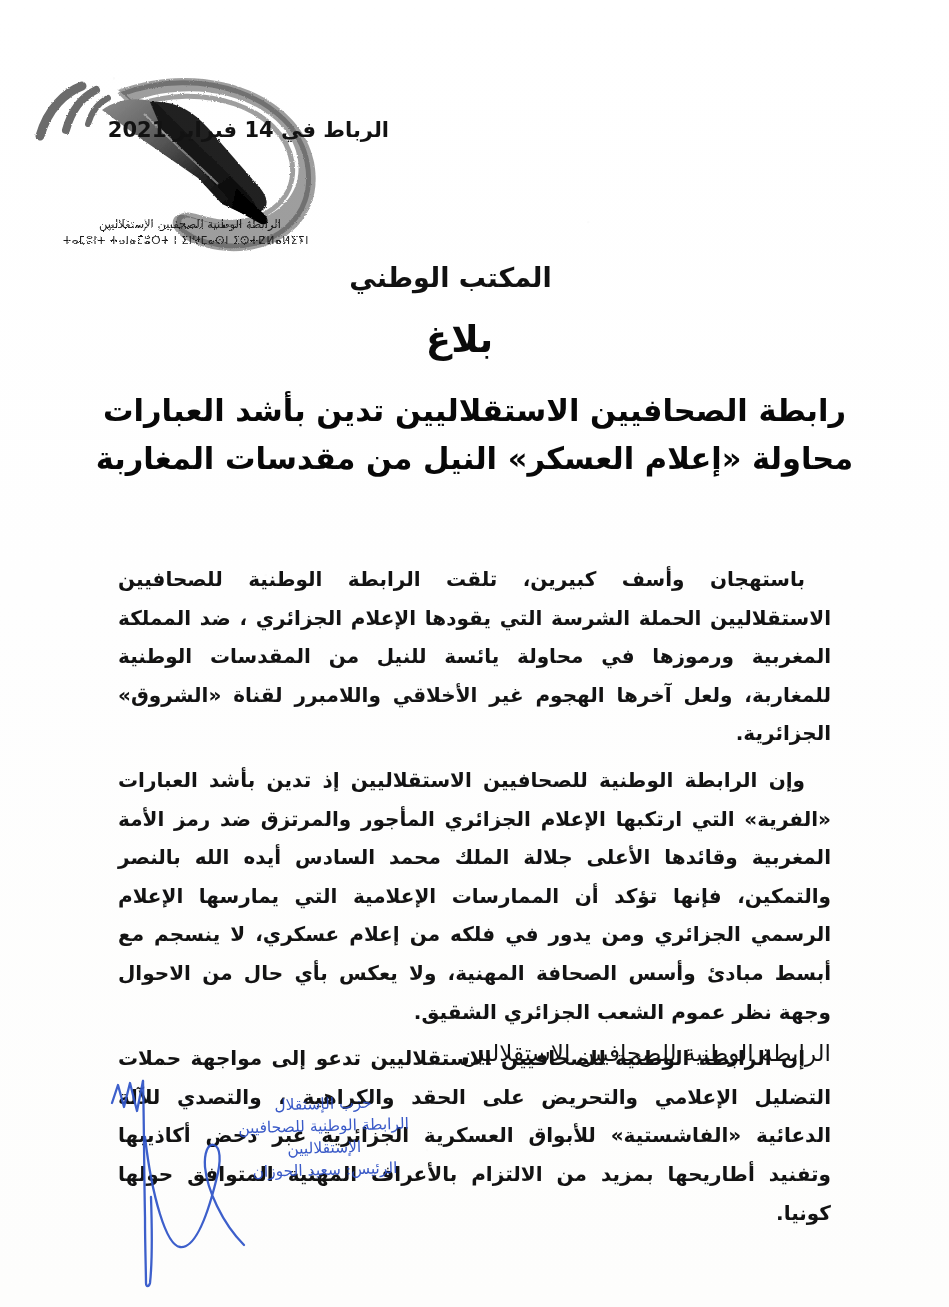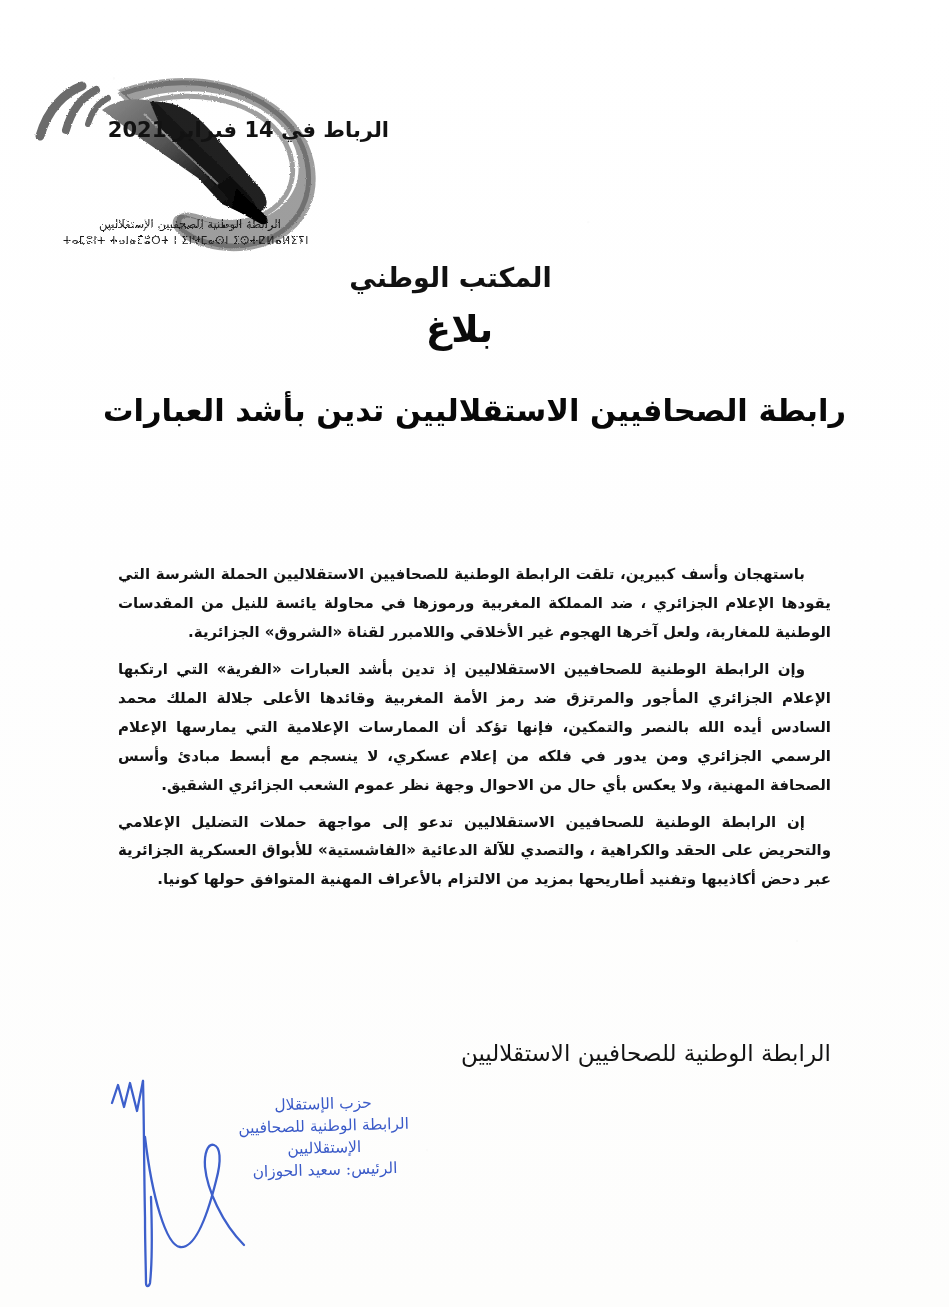--- a/index.html
+++ b/index.html
@@ -68,21 +68,21 @@
     right: 0;
     text-align: center;
     font-size: 27px;
     font-weight: bold;
     color: #111;
     padding-right: 48px;
     font-family: "DejaVu Sans", sans-serif;
   }
   .doc-kind {
     position: absolute;
-    top: 308px;
+    top: 318px;
     left: 0;
     right: 0;
     text-align: center;
     font-size: 37px;
     font-weight: bold;
     color: #0a0a0a;
     letter-spacing: 2px;
     padding-right: 30px;
     font-family: "DejaVu Sans", sans-serif;
   }
@@ -102,21 +102,21 @@
   }
   .headline .hl-line { display: block; white-space: nowrap; }
   .headline .hl-line:nth-child(2) { margin-top: 6px; }
 
   
   .body-text {
     position: absolute;
     top: 560px;
     right: 118px;
     left: 118px;
-    font-size: 15px;
+    font-size: 20px;
     line-height: 1.93;
     color: #131313;
     text-align: justify;
     font-weight: bold;
     font-family: "DejaVu Sans", sans-serif;
   }
   .para { margin: 0 0 1px 0; text-indent: 26px; }
   .para + .para { margin-top: 8px; }
 
   
@@ -222,20 +222,21 @@
     </svg>
   </div>
 
   <div class="date-line">الرباط في 14 فبراير 2021</div>
 
   <div class="office-title">المكتب الوطني</div>
   <div class="doc-kind">بلاغ</div>
 
   <div class="headline">
     <span class="hl-line">رابطة الصحافيين الاستقلاليين تدين بأشد العبارات</span>
+    <span class="hl-line">محاولة «إعلام العسكر» النيل من مقدسات المغاربة</span>
   </div>
 
   <div class="body-text">
     <p class="para">باستهجان وأسف كبيرين، تلقت الرابطة الوطنية للصحافيين الاستقلاليين الحملة الشرسة التي يقودها الإعلام الجزائري ، ضد المملكة المغربية ورموزها في محاولة يائسة للنيل من المقدسات الوطنية للمغاربة، ولعل آخرها الهجوم غير الأخلاقي واللامبرر لقناة «الشروق» الجزائرية.</p>
     <p class="para">وإن الرابطة الوطنية للصحافيين الاستقلاليين إذ تدين بأشد العبارات «الفرية» التي ارتكبها الإعلام الجزائري المأجور والمرتزق ضد رمز الأمة المغربية وقائدها الأعلى جلالة الملك محمد السادس أيده الله بالنصر والتمكين، فإنها تؤكد أن الممارسات الإعلامية التي يمارسها الإعلام الرسمي الجزائري ومن يدور في فلكه من إعلام عسكري، لا ينسجم مع أبسط مبادئ وأسس الصحافة المهنية،  ولا يعكس بأي حال من الاحوال وجهة نظر عموم الشعب الجزائري الشقيق.</p>
     <p class="para">إن الرابطة الوطنية للصحافيين الاستقلاليين تدعو إلى مواجهة حملات التضليل الإعلامي والتحريض على الحقد والكراهية ، والتصدي للآلة الدعائية «الفاشستية» للأبواق العسكرية الجزائرية عبر دحض أكاذيبها وتفنيد أطاريحها بمزيد من الالتزام بالأعراف المهنية المتوافق حولها كونيا.</p>
   </div>
 
   <div class="signoff">الرابطة الوطنية للصحافيين الاستقلاليين</div>
 

